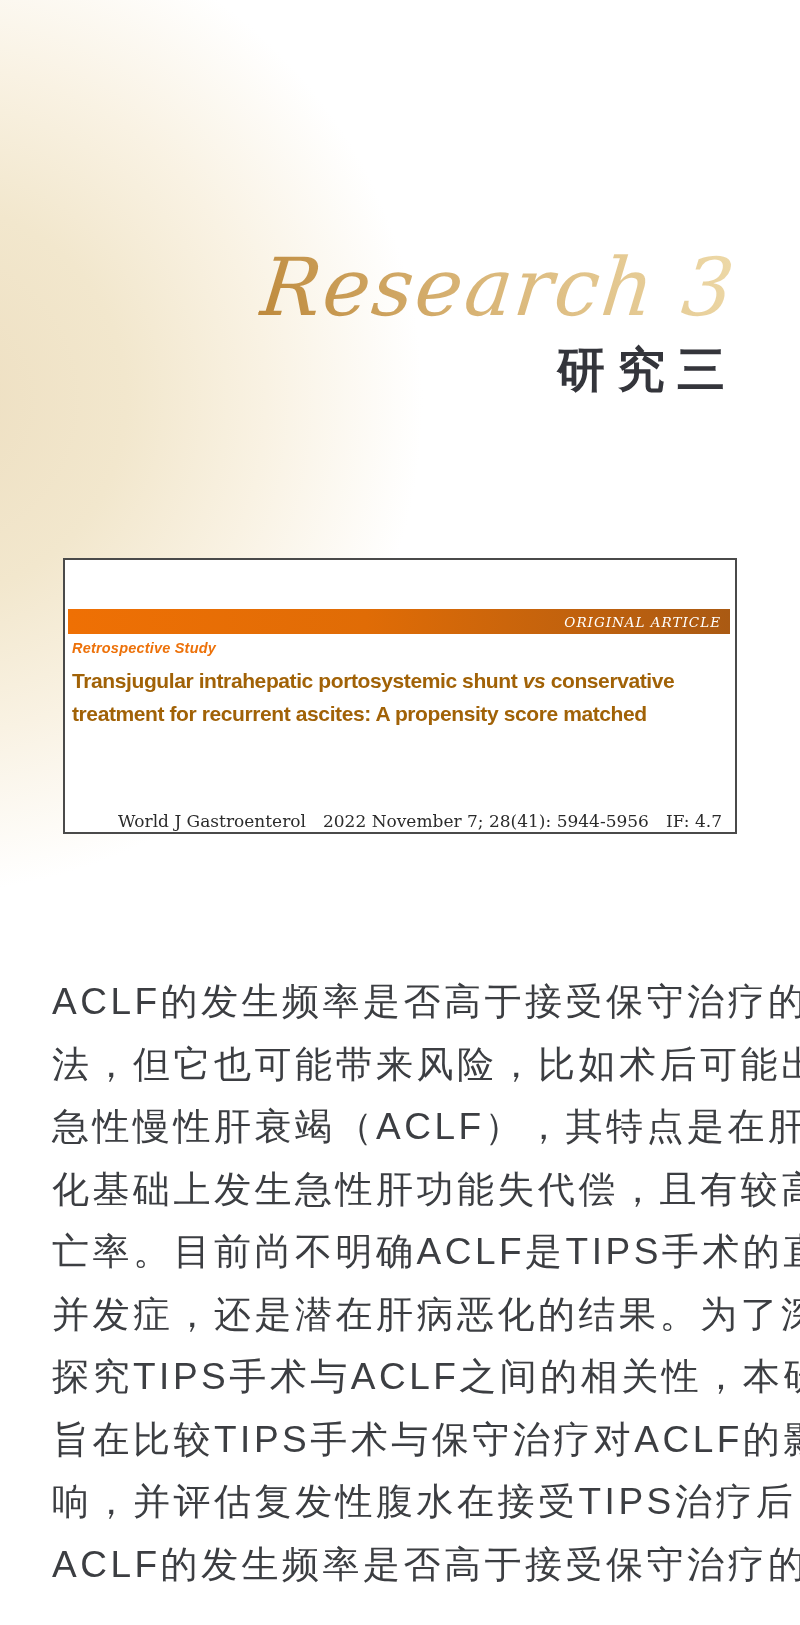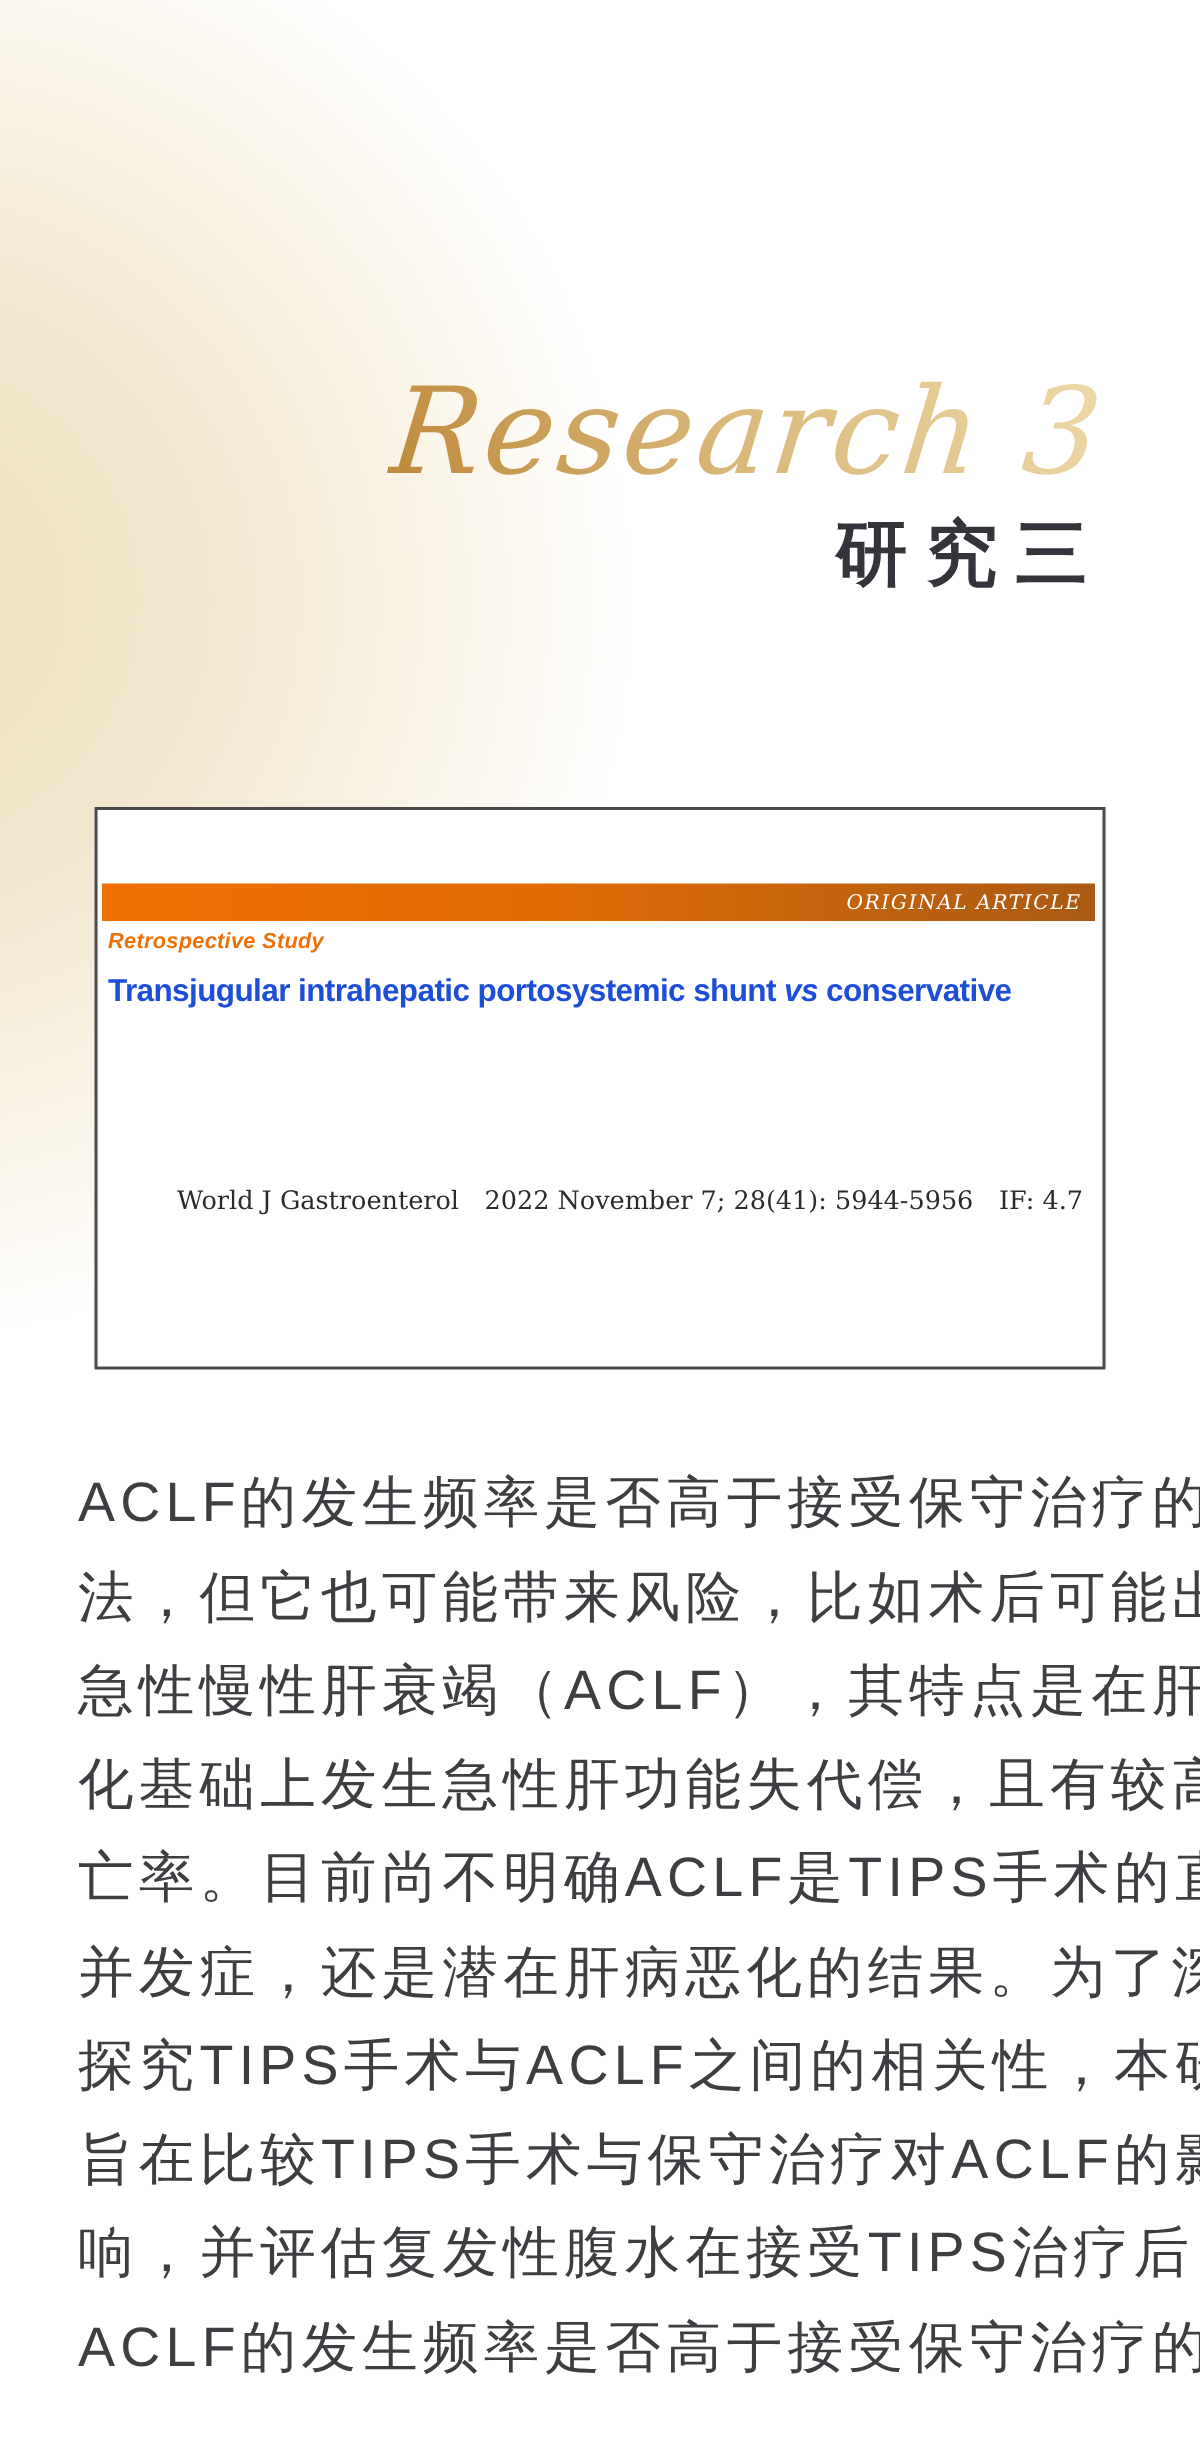--- a/index.html
+++ b/index.html
@@ -42,22 +42,22 @@
     font-size: 48px;
     line-height: 1.08;
     letter-spacing: 12px;
     color: #34353b;
     white-space: nowrap;
   }
 
   
   .article-card {
     position: absolute;
-    left: 63px; top: 538px;
-    width: 674px; height: 375px;
+    left: 63px; top: 558px;
+    width: 674px; height: 276px;
     background: #ffffff;
     border: 2px solid #4a4a4a;
   }
   .banner {
     position: absolute;
     left: 3px; right: 5px; top: 49px;
     height: 25px;
     background: linear-gradient(to right, #ef7004 0%, #e06c06 45%, #aa5a13 100%);
     display: flex;
     align-items: center;
@@ -81,21 +81,21 @@
     letter-spacing: 0.2px;
     font-style: italic;
   }
   .title {
     position: absolute;
     left: 7px; top: 104px; right: 10px;
     font-size: 21px;
     font-weight: bold;
     line-height: 33px;
     letter-spacing: -0.4px;
-    color: #1d4ed8;
+    color: #a16207;
   }
   .title .vs { font-style: italic; font-weight: bold; }
   .journal-row {
     position: absolute;
     left: 9px; right: 13px; top: 251px;
     display: flex;
     justify-content: space-between;
     align-items: baseline;
     font-family: "DejaVu Serif", "Liberation Serif", serif;
     font-size: 17px;
@@ -129,20 +129,21 @@
     <div class="cn-title">研究三</div>
   </header>
 
   <section class="article-card">
     <div class="banner">
       <span class="banner-text">ORIGINAL ARTICLE</span>
     </div>
     <div class="category">Retrospective Study</div>
     <div class="title">
       <div><span>Transjugular intrahepatic portosystemic shunt </span><span class="vs">vs</span><span> conservative</span></div>
+      <div>treatment for recurrent ascites: A propensity score matched</div>
     </div>
     <div class="journal-row">
       <span>World J Gastroenterol</span>
       <span>2022 November 7; 28(41): 5944-5956</span>
       <span>IF: 4.7</span>
     </div>
   </section>
 
   <section class="abstract">
       <div class="para-line">ACLF的发生频率是否高于接受保守治疗的</div>

